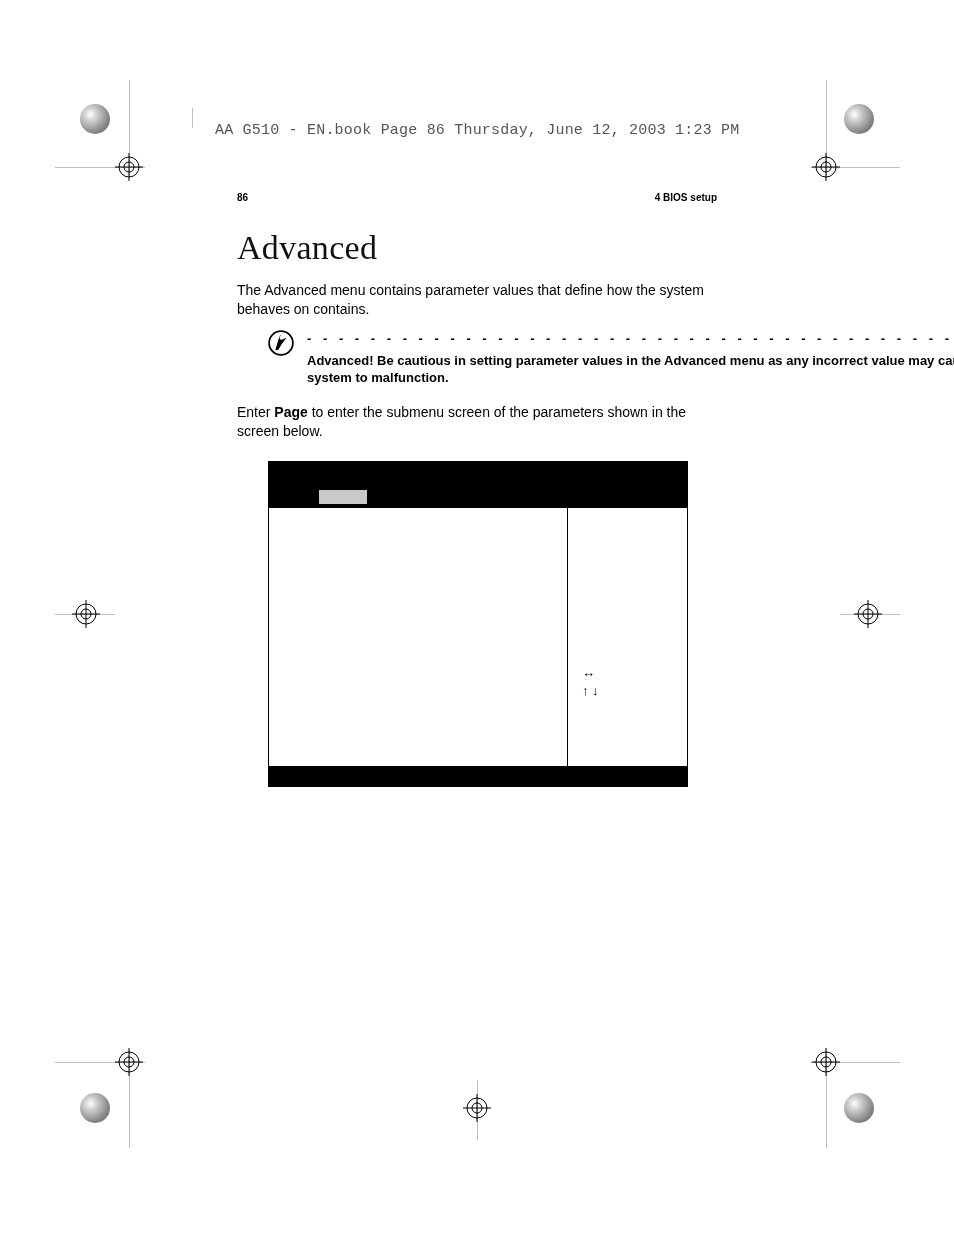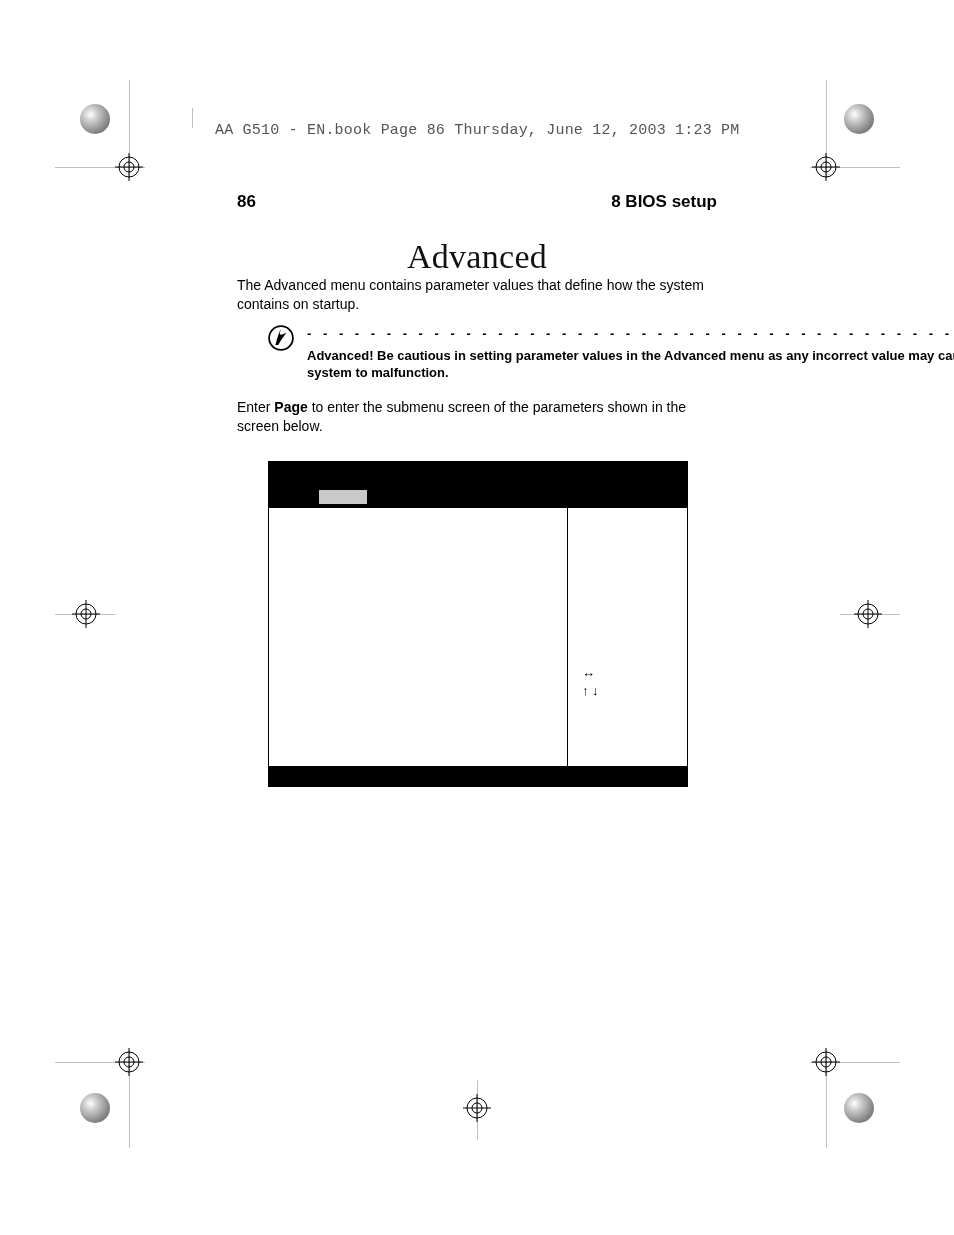--- a/index.html
+++ b/index.html
@@ -44,33 +44,33 @@
   }
   .content {
     position: absolute;
     left: 237px;
     top: 192px;
     width: 480px;
   }
   .running-head {
     display: flex;
     justify-content: space-between;
-    font-size: 17px;
+    font-size: 10px;
     margin-bottom: 26px;
     align-items: flex-end;
   }
   .page-num { font-weight: 700; }
   .page-sect { font-weight: 700; }
   .title {
     font-size: 34px;
     font-weight: 400;
+    margin-bottom: 14px;
     font-family: Georgia, "Times New Roman", serif;
     color: #111;
     letter-spacing: .3px;
-    text-align: center;
   }
   .para {
     font-size: 14px;
     line-height: 1.35;
     margin-bottom: 12px;
   }
   .warn-block {
     display: flex;
     gap: 12px;
     margin: 10px 0 16px 30px;
@@ -222,26 +222,26 @@
 <div class="cross-line-v" style="left:129px; top:1050px; height:98px;"></div>
 <div class="cross-line-v" style="left:826px; top:1050px; height:98px;"></div>
 <div class="cross-line-v" style="left:477px; top:1080px; height:60px;"></div>
 <div class="cross-line-v" style="left:192px; top:108px; height:20px;"></div>
 
 <div class="hdr-text">AA G510 - EN.book  Page 86  Thursday, June 12, 2003  1:23 PM</div>
 
 <div class="content">
   <div class="running-head">
     <span class="page-num">86</span>
-    <span class="page-sect">8 BIOS setup</span>
+    <span class="page-sect">4 BIOS setup</span>
   </div>
 
   <div class="title">Advanced</div>
 
-  <p class="para">The Advanced menu contains parameter values that define how the system contains on startup.</p>
+  <p class="para">The Advanced menu contains parameter values that define how the system behaves on contains.</p>
 
   <div class="warn-block">
     <div class="warn-icon">
       <svg width="28" height="28" viewBox="0 0 40 40">
         <circle cx="20" cy="20" r="17" fill="none" stroke="#000" stroke-width="2.5"></circle>
         <path d="M12 30 Q18 8 20 8 Q14 20 28 12 Q20 22 16 30 Z" fill="#000"></path>
       </svg>
     </div>
     <div class="warn-body">
       <div class="dot-row">- - - - - - - - - - - - - - - - - - - - - - - - - - - - - - - - - - - - - - - - - - - -</div>

